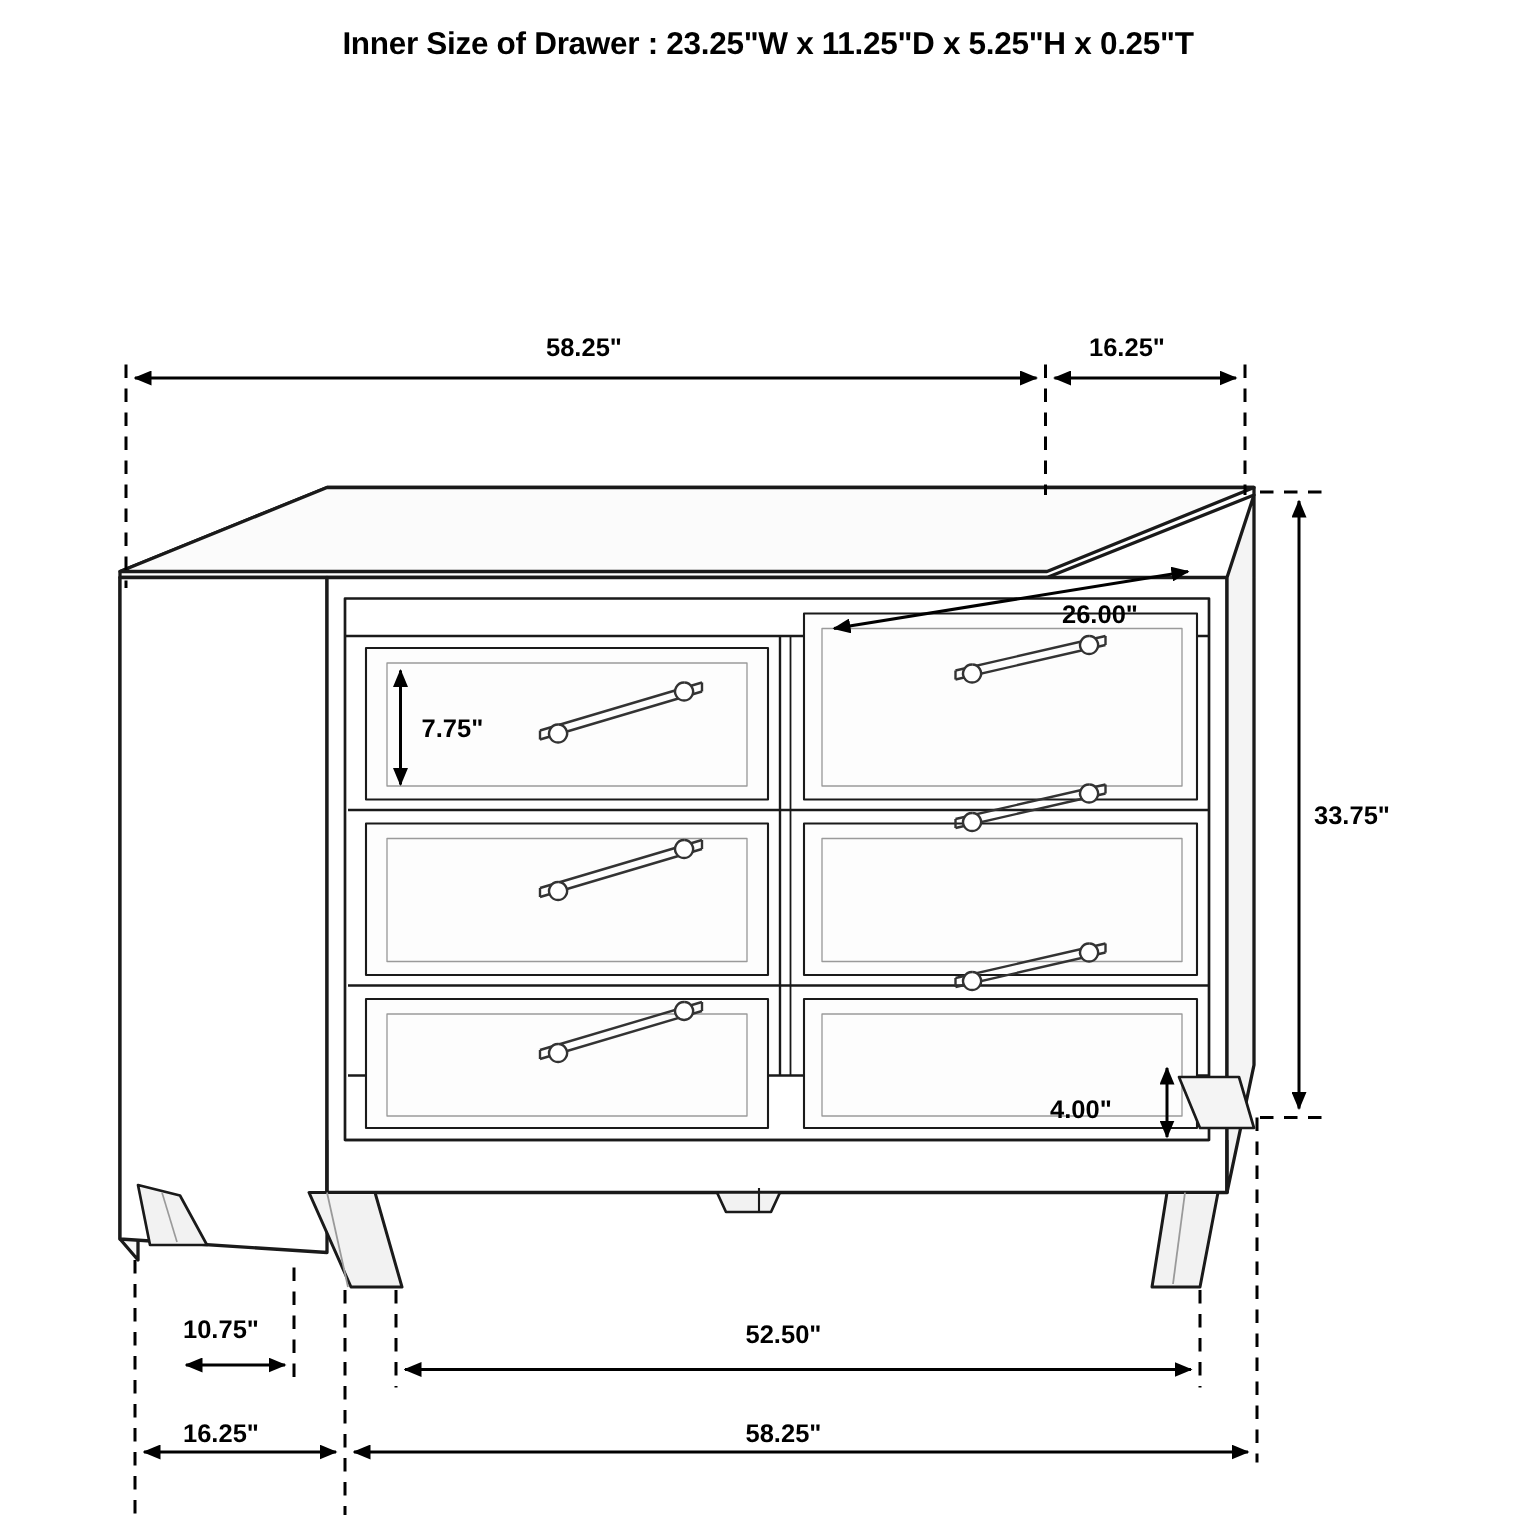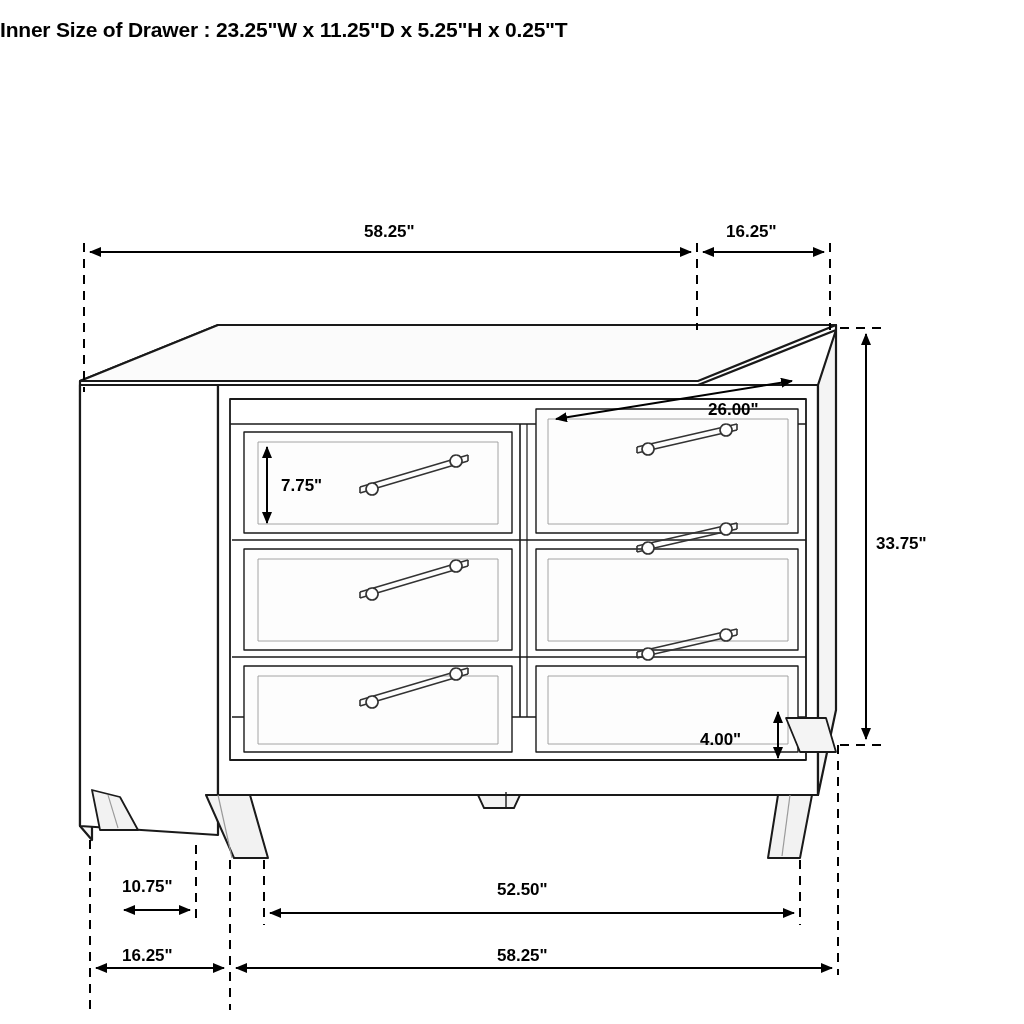--- a/index.html
+++ b/index.html
@@ -13,20 +13,21 @@
     height: 1024px;
     background: #ffffff;
     font-family: "Liberation Sans", sans-serif;
     overflow: hidden;
   }
   #title {
     position: absolute;
     top: 18px;
     left: 0;
     width: 1024px;
+    text-align: center;
     font-size: 21px;
     font-weight: bold;
     color: #000000;
     letter-spacing: -0.2px;
   }
   #diagram {
     position: absolute;
     top: 0;
     left: 0;
   }

